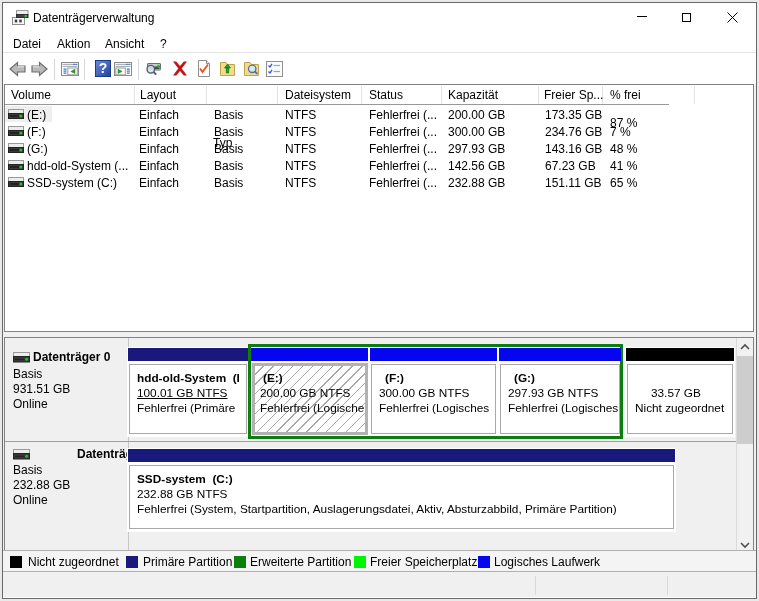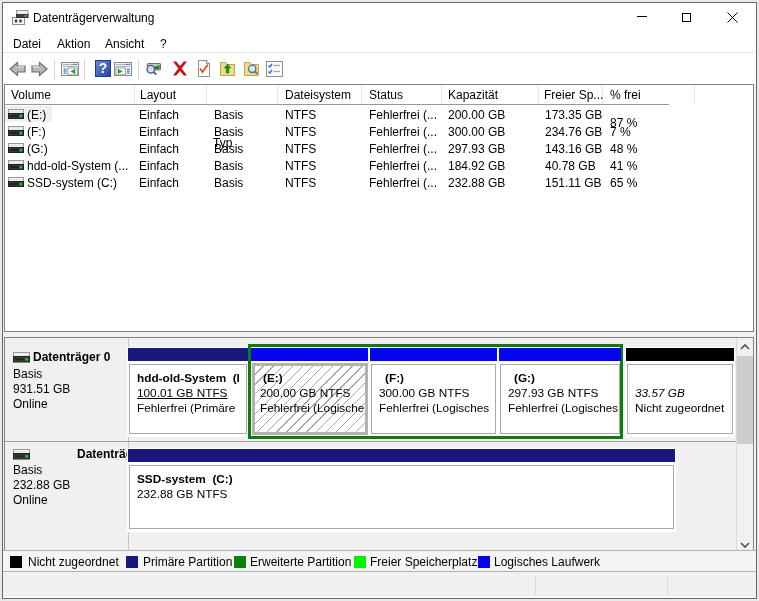--- a/index.html
+++ b/index.html
@@ -199,22 +199,22 @@
   <div class="abs t12" style="left:605px;top:57px;">48 %</div>
 
   <svg class="abs hdicon" style="left:3px;top:75px">
       <use href="#hdd"></use>
     </svg>
   <div class="abs t12" style="left:22px;top:74px;">hdd-old-System (...</div>
   <div class="abs t12" style="left:134px;top:74px;">Einfach</div>
   <div class="abs t12" style="left:209px;top:74px;">Basis</div>
   <div class="abs t12" style="left:280px;top:74px;">NTFS</div>
   <div class="abs t12" style="left:364px;top:74px;">Fehlerfrei (...</div>
-  <div class="abs t12" style="left:443px;top:74px;">184.92 GB</div>
-  <div class="abs t12" style="left:540px;top:74px;">40.78 GB</div>
+  <div class="abs t12" style="left:443px;top:74px;">142.56 GB</div>
+  <div class="abs t12" style="left:540px;top:74px;">67.23 GB</div>
   <div class="abs t12" style="left:605px;top:74px;">41 %</div>
 
   <svg class="abs hdicon" style="left:3px;top:92px">
       <use href="#hdd"></use>
     </svg>
   <div class="abs t12" style="left:22px;top:91px;">SSD-system (C:)</div>
   <div class="abs t12" style="left:134px;top:91px;">Einfach</div>
   <div class="abs t12" style="left:209px;top:91px;">Basis</div>
   <div class="abs t12" style="left:280px;top:91px;">NTFS</div>
   <div class="abs t12" style="left:364px;top:91px;">Fehlerfrei (...</div>
@@ -281,29 +281,30 @@
   <div class="bar" style="left:499px;top:348px;width:122px;background:#0505f0;"></div>
   <div class="cbox t11" style="left:500px;top:364px;width:120px;height:70px;">
     <div class="abs b" style="left:13px;top:6px;">(G:)</div>
     <div class="abs" style="left:7px;top:21px;">297.93 GB NTFS</div>
     <div class="abs" style="left:7px;top:36px;">Fehlerfrei (Logisches</div>
   </div>
 
   <div class="cellbg" style="left:625px;top:347px;width:110px;height:90px;"></div>
   <div class="bar" style="left:626px;top:348px;width:108px;background:#000;"></div>
   <div class="cbox t11" style="left:627px;top:364px;width:106px;height:70px;">
-    <div class="abs" style="left:7px;top:21px;font-style:italic;">33.57 GB</div>
+    <div class="abs" style="left:23px;top:21px;">33.57 GB</div>
     <div class="abs" style="left:7px;top:36px;">Nicht zugeordnet</div>
   </div>
 
   <div class="cellbg" style="left:127px;top:448px;width:549px;height:84px;"></div>
   <div class="bar" style="left:128px;top:449px;width:547px;background:#19197d;"></div>
   <div class="cbox t11" style="left:129px;top:465px;width:545px;height:64px;">
     <div class="abs b" style="left:7px;top:6px;">SSD-system&nbsp; (C:)</div>
     <div class="abs" style="left:7px;top:21px;">232.88 GB NTFS</div>
+    <div class="abs" style="left:7px;top:36px;">Fehlerfrei (System, Startpartition, Auslagerungsdatei, Aktiv, Absturzabbild, Primäre Partition)</div>
   </div>
 
   <div class="abs" style="left:737px;top:338px;width:16px;height:212px;background:#f1f1f1;"></div>
   <div class="abs" style="left:737px;top:356px;width:16px;height:88px;background:#cdcdcd;"></div>
   <svg class="abs" style="left:740px;top:343px" width="10" height="8" viewBox="0 0 10 8">
     <path d="M1,6 L5,2 L9,6" fill="none" stroke="#505050" stroke-width="1.6"></path>
   </svg>
   <svg class="abs" style="left:740px;top:541px" width="10" height="8" viewBox="0 0 10 8">
     <path d="M1,2 L5,6 L9,2" fill="none" stroke="#505050" stroke-width="1.6"></path>
   </svg>

